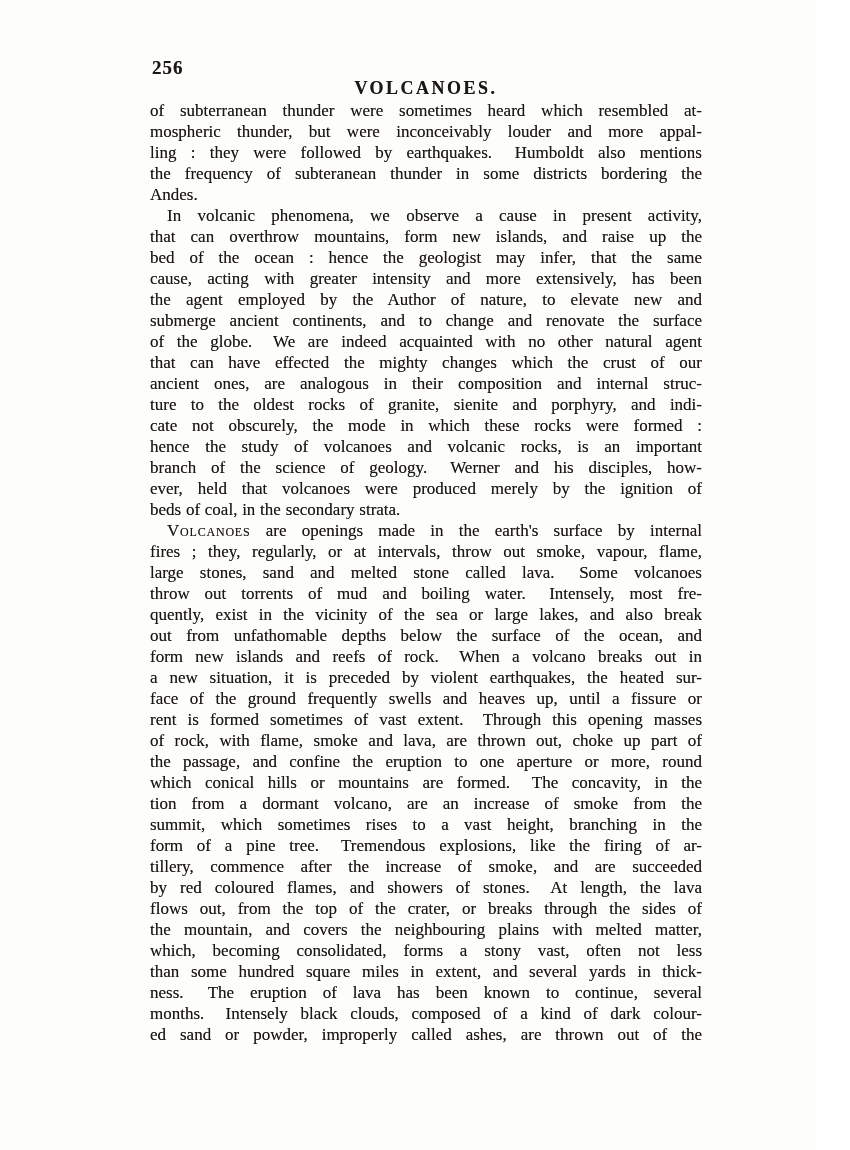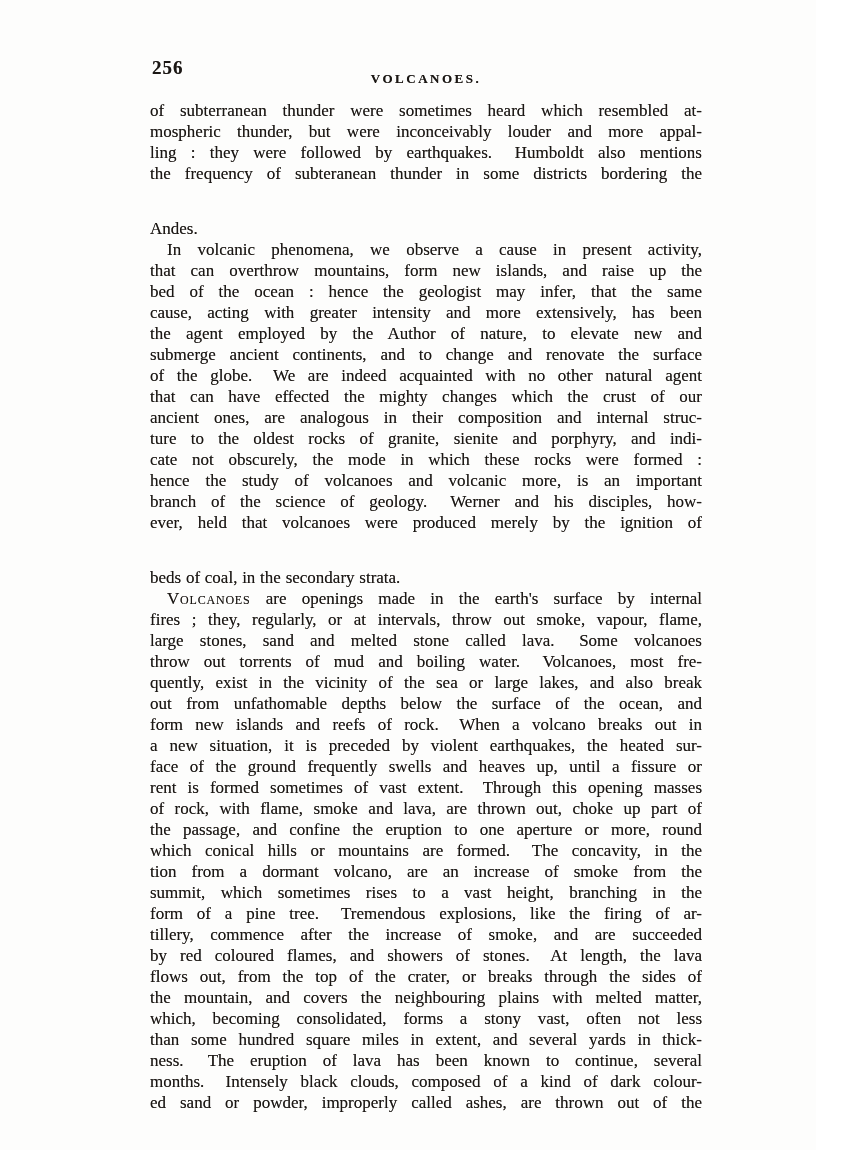--- a/index.html
+++ b/index.html
@@ -21,24 +21,24 @@
     left: 152px;
     top: 57px;
     font-size: 19px;
     font-weight: bold;
     letter-spacing: 1px;
     text-shadow: 0 0 0.5px rgba(20,16,12,0.6);
   }
   .runhead {
     position: absolute;
     left: 150px;
-    top: 71px;
+    top: 78px;
     width: 552px;
     text-align: center;
-    font-size: 13px;
+    font-size: 18px;
     font-weight: bold;
     letter-spacing: 2.5px;
     text-shadow: 0 0 0.5px rgba(20,16,12,0.6);
   }
   .bodytext {
     position: absolute;
     left: 150px;
     top: 100px;
     width: 552px;
     font-size: 17px;
@@ -47,21 +47,21 @@
     word-spacing: 0.5px;
   }
   .para { margin: 0; padding: 0; }
   .line {
     text-align: justify;
     text-align-last: justify;
     white-space: nowrap;      
     overflow: visible;
   }
   .line { white-space: normal; } 
-  .line.lastline { text-align-last: left; margin-top: 34px; }
+  .line.lastline { text-align-last: left; }
   .line.indent { text-indent: 17px; }
   .smallcaps {
     font-variant: small-caps;
     letter-spacing: 0.8px;
   }
 </style>
 </head>
 <body>
 
 <div class="page">
@@ -80,30 +80,30 @@
         <div class="line">that can overthrow mountains, form new islands, and raise up the</div>
         <div class="line">bed of the ocean : hence the geologist may infer, that the same</div>
         <div class="line">cause, acting with greater intensity and more extensively, has been</div>
         <div class="line">the agent employed by the Author of nature, to elevate new and</div>
         <div class="line">submerge ancient continents, and to change and renovate the surface</div>
         <div class="line">of the globe.  We are indeed acquainted with no other natural agent</div>
         <div class="line">that can have effected the mighty changes which the crust of our</div>
         <div class="line">ancient ones, are analogous in their composition and internal struc-</div>
         <div class="line">ture to the oldest rocks of granite, sienite and porphyry, and indi-</div>
         <div class="line">cate not obscurely, the mode in which these rocks were formed :</div>
-        <div class="line">hence the study of volcanoes and volcanic more, is an important</div>
+        <div class="line">hence the study of volcanoes and volcanic rocks, is an important</div>
         <div class="line">branch of the science of geology.  Werner and his disciples, how-</div>
         <div class="line">ever, held that volcanoes were produced merely by the ignition of</div>
         <div class="line lastline">beds of coal, in the secondary strata.</div>
       </div>
       <div class="para">
         <div class="line indent"><span class="smallcaps">Volcanoes</span> are openings made in the earth's surface by internal</div>
         <div class="line">fires ; they, regularly, or at intervals, throw out smoke, vapour, flame,</div>
         <div class="line">large stones, sand and melted stone called lava.  Some volcanoes</div>
-        <div class="line">throw out torrents of mud and boiling water.  Volcanoes, most fre-</div>
+        <div class="line">throw out torrents of mud and boiling water.  Intensely, most fre-</div>
         <div class="line">quently, exist in the vicinity of the sea or large lakes, and also break</div>
         <div class="line">out from unfathomable depths below the surface of the ocean, and</div>
         <div class="line">form new islands and reefs of rock.  When a volcano breaks out in</div>
         <div class="line">a new situation, it is preceded by violent earthquakes, the heated sur-</div>
         <div class="line">face of the ground frequently swells and heaves up, until a fissure or</div>
         <div class="line">rent is formed sometimes of vast extent.  Through this opening masses</div>
         <div class="line">of rock, with flame, smoke and lava, are thrown out, choke up part of</div>
         <div class="line">the passage, and confine the eruption to one aperture or more, round</div>
         <div class="line">which conical hills or mountains are formed.  The concavity, in the</div>
         <div class="line">tion from a dormant volcano, are an increase of smoke from the</div>

